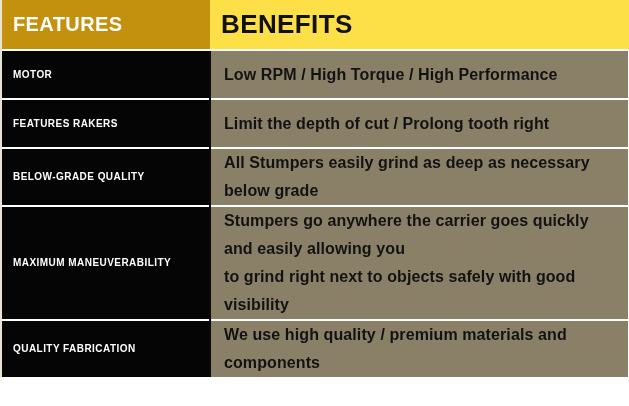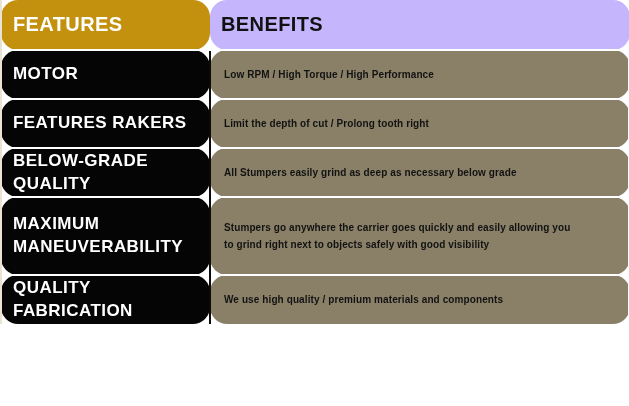--- a/index.html
+++ b/index.html
@@ -26,73 +26,72 @@
     border-collapse: collapse;
     table-layout: fixed;
   }
   .trow {
     display: table-row;
   }
   .cell {
     display: table-cell;
     vertical-align: middle;
     box-sizing: border-box;
-    border-radius: 17px;
   }
   
   .col-feature { width: 209px; }
   .col-benefit { width: 420px; }
 
   
   .hdr-row .cell {
     height: 50px;
     padding: 0 0 0 11px;
   }
   .hdr-feature {
     background: #c4910f;
     color: #ffffff;
     font-size: 20px;
     font-weight: bold;
     letter-spacing: 0.4px;
     border-left: 2px solid #e8e3d2;
   }
   .hdr-benefit {
-    background: #c4b5fd;
+    background: #fde047;
     color: #111111;
-    font-size: 20px;
+    font-size: 26px;
     font-weight: bold;
     letter-spacing: 0.4px;
     padding-left: 13px;
   }
 
   
   .body-row .cell {
     height: 49px;
     border-top: 2px solid #ffffff;
   }
   .body-row.tall .cell {
     height: 78px;
   }
   .body-row.first .cell {
     border-top: 2px solid #ffffff;
   }
   .cell-feature {
     background: #050505;
     color: #ffffff;
-    font-size: 17px;
+    font-size: 10px;
     font-weight: bold;
     letter-spacing: 0.45px;
     padding: 0 6px 0 11px;
     border-left: 2px solid #e8e3d2;
     line-height: 1.35;
   }
   .cell-benefit {
     background: #8a8068;
     color: #121212;
-    font-size: 10px;
+    font-size: 16px;
     font-weight: bold;
     letter-spacing: 0.1px;
     padding: 0 10px 0 13px;
     border-left: 2px solid #0b0b0b;
     border-right: 5px solid #ffffff;
     line-height: 1.75;
   }
   .benefit-line {
     display: block;
   }

